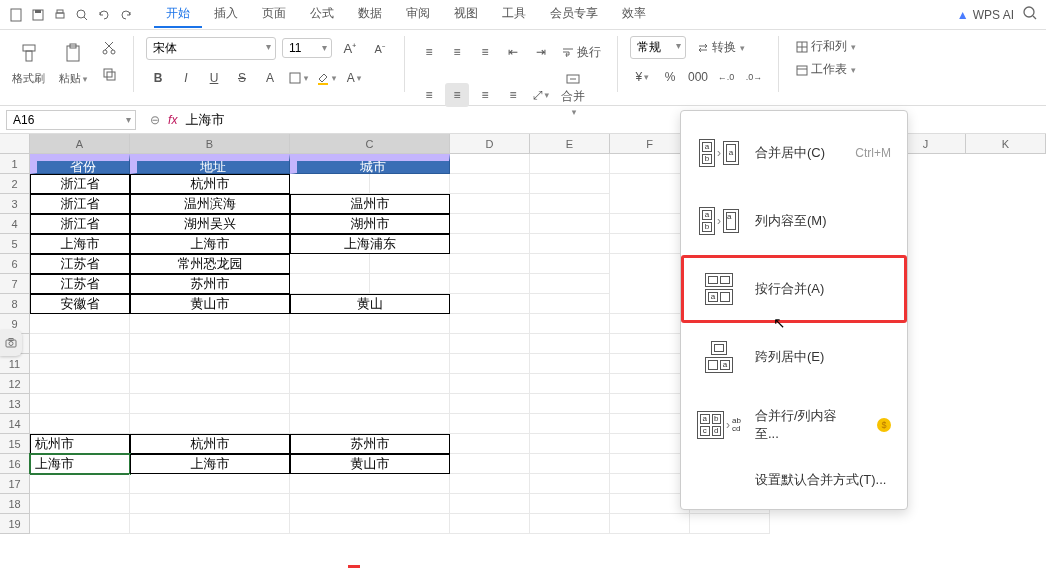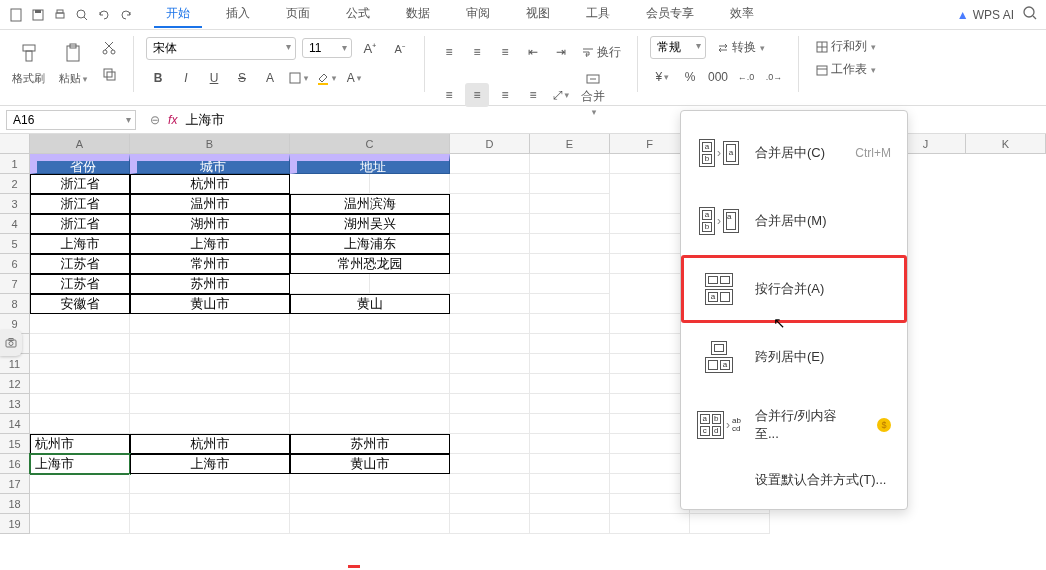--- a/index.html
+++ b/index.html
@@ -2,21 +2,21 @@
 <html><head>
 <meta charset="utf-8">
 <style>
 * { margin: 0; padding: 0; box-sizing: border-box; }
 body { font-family: "Microsoft YaHei", "SimSun", sans-serif; font-size: 12px; background: #fff; width: 1046px; height: 570px; overflow: hidden; position: relative; }
 
 
 .menubar { display: flex; align-items: center; height: 30px; padding: 0 8px; gap: 2px; border-bottom: 1px solid #e0e0e0; }
 .menubar .qat { display: flex; gap: 6px; align-items: center; margin-right: 18px; }
 .menubar .qat span { width: 16px; height: 16px; display: inline-flex; align-items: center; justify-content: center; color: #666; }
-.menubar .tabs { display: flex; gap: 12px; }
+.menubar .tabs { display: flex; gap: 0; }
 .menubar .tab { padding: 4px 12px; color: #555; cursor: pointer; }
 .menubar .tab.active { color: #1a73e8; border-bottom: 2px solid #1a73e8; font-weight: 500; }
 .menubar .right { margin-left: auto; display: flex; align-items: center; gap: 8px; color: #555; }
 .menubar .wpsai { display: flex; align-items: center; gap: 4px; }
 .menubar .wpsai-icon { color: #4a7cff; font-weight: bold; }
 
 
 .ribbon { display: flex; align-items: flex-start; padding: 6px 8px; border-bottom: 1px solid #ddd; height: 76px; gap: 8px; }
 .group { display: flex; flex-direction: column; align-items: center; gap: 2px; padding: 0 4px; }
 .group-h { display: flex; align-items: center; gap: 4px; text-align: right; }
@@ -175,21 +175,21 @@
           <svg width="16" height="16" viewBox="0 0 16 16">
             <rect x="3" y="3" width="8" height="8" fill="none" stroke="#666"></rect>
             <rect x="6" y="6" width="8" height="8" fill="none" stroke="#666"></rect>
           </svg>
         </span>
     </div>
   </div>
   <div class="sep"></div>
   <div class="group-v">
     <div class="font-row">
-      <div class="select-box" style="width:150px">宋体</div>
+      <div class="select-box" style="width:130px">宋体</div>
       <div class="select-box" style="width:40px">11</div>
       <span class="iconbtn" style="font-size:13px">A⁺</span>
       <span class="iconbtn" style="font-size:11px">A⁻</span>
     </div>
     <div class="style-row">
       <span class="iconbtn" style="font-weight:bold">B</span>
       <span class="iconbtn" style="font-style:italic">I</span>
       <span class="iconbtn" style="text-decoration:underline">U</span>
       <span class="iconbtn" style="text-decoration:line-through">S</span>
       <span class="iconbtn">A</span>
@@ -304,70 +304,69 @@
     <div class="colh cG">G</div>
     <div style="flex:1;border-bottom:1px solid #ccc;background:#f5f5f5"></div>
     <div class="colh cJ">J</div>
     <div class="colh cK">K</div>
   </div>
 
   <div id="data-rows">
       <div class="row">
         <div class="rowh">1</div>
         <div class="cell hdr cA">省份</div>
+        <div class="cell hdr cC">地址</div>
         <div class="cell hdr cB">城市</div>
-        <div class="cell hdr cC">地址</div>
         <div class="cell cD"></div>
         <div class="cell cE"></div>
         <div class="cell cF"></div>
         <div class="cell cG"></div>
       </div>
       <div class="row">
         <div class="rowh">2</div>
         <div class="cell bordered cA">浙江省</div>
         <div class="cell bordered cB">杭州市</div>
         <div class="cell cD"></div>
         <div class="cell cE"></div>
         <div class="cell cF"></div>
         <div class="cell cG"></div>
       </div>
       <div class="row">
         <div class="rowh">3</div>
         <div class="cell bordered cA">浙江省</div>
+        <div class="cell bordered cC">温州滨海</div>
         <div class="cell bordered cB">温州市</div>
-        <div class="cell bordered cC">温州滨海</div>
         <div class="cell cD"></div>
         <div class="cell cE"></div>
         <div class="cell cF"></div>
         <div class="cell cG"></div>
       </div>
       <div class="row">
         <div class="rowh">4</div>
         <div class="cell bordered cA">浙江省</div>
+        <div class="cell bordered cC">湖州吴兴</div>
         <div class="cell bordered cB">湖州市</div>
-        <div class="cell bordered cC">湖州吴兴</div>
         <div class="cell cD"></div>
         <div class="cell cE"></div>
         <div class="cell cF"></div>
         <div class="cell cG"></div>
       </div>
       <div class="row">
         <div class="rowh">5</div>
         <div class="cell bordered cA">上海市</div>
         <div class="cell bordered cB">上海市</div>
         <div class="cell bordered cC">上海浦东</div>
         <div class="cell cD"></div>
         <div class="cell cE"></div>
         <div class="cell cF"></div>
         <div class="cell cG"></div>
       </div>
       <div class="row">
         <div class="rowh">6</div>
         <div class="cell bordered cA">江苏省</div>
-        <div class="cell bordered cB">常州市</div>
         <div class="cell bordered cC">常州恐龙园</div>
         <div class="cell cD"></div>
         <div class="cell cE"></div>
         <div class="cell cF"></div>
         <div class="cell cG"></div>
       </div>
       <div class="row">
         <div class="rowh">7</div>
         <div class="cell bordered cA">江苏省</div>
         <div class="cell bordered cB">苏州市</div>
@@ -541,21 +540,21 @@
       <span style="margin:0 2px;color:#888">›</span>
       <table class="tb small">
           <tbody>
             <tr>
               <td rowspan="2" style="height:18px;text-align:left;vertical-align:top">a</td>
             </tr>
             <tr></tr>
           </tbody>
         </table>
     </div>
-    <span class="mlabel">合并居中(M)</span>
+    <span class="mlabel">列内容至(M)</span>
   </div>
   <div class="menu-item highlight">
     <div class="micon" style="flex-direction:column;gap:2px">
       <table class="tb small">
           <tbody>
             <tr>
               <td></td>
               <td></td>
             </tr>
           </tbody>

